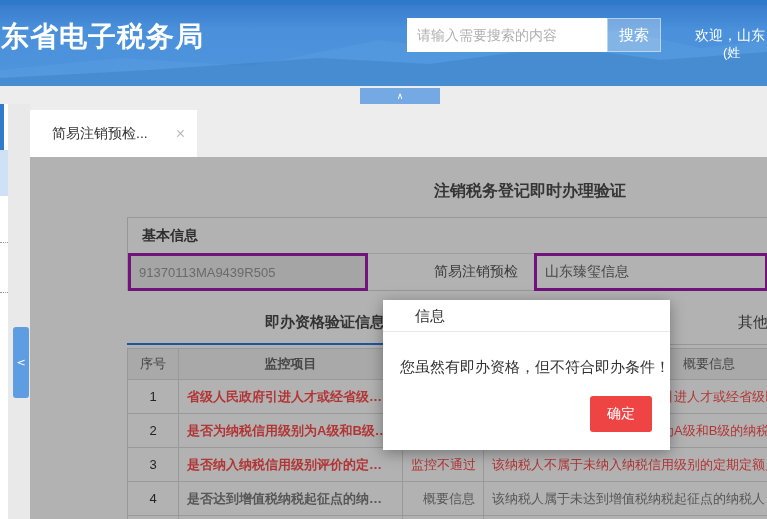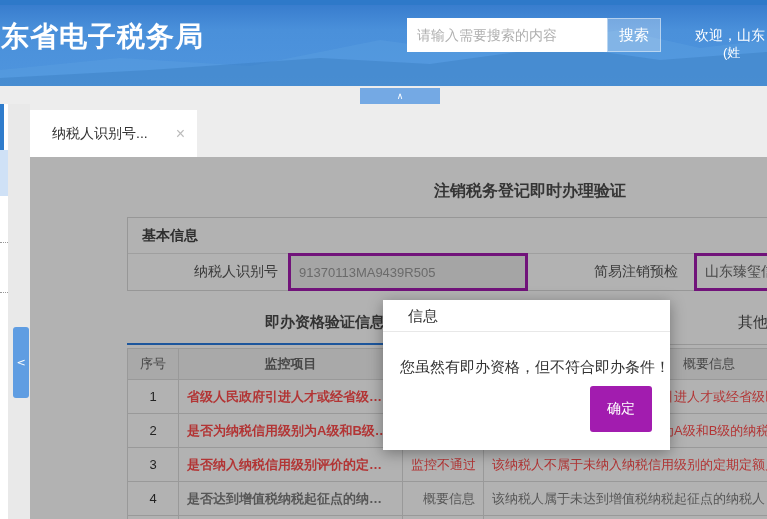--- a/index.html
+++ b/index.html
@@ -95,25 +95,25 @@
   .trow .tc-item { text-overflow:ellipsis; }
   .tc-seq, .tc-item, .tc-result { border-right:1px solid #dcdcdc; }
   .trow.fail .tc-item, .trow.fail .tc-result, .trow.fail .tc-summary { color:#ff4d4d; }
   .trow.pass .tc-item, .trow.pass .tc-result, .trow.pass .tc-summary { color:#7d7d7d; }
   
   .overlay { position:absolute; left:30px; top:157px; right:0; bottom:0; background:rgba(0,0,0,0.30); z-index:30; }
   .modal {
     position:absolute; left:383px; top:300px; width:287px; height:150px; background:#fff;
     z-index:40; box-shadow:0 3px 14px rgba(0,0,0,0.35);
   }
-  .modal-title { height:32px; line-height:32px; padding-left:25px; font-size:15px; color:#333; border-bottom:1px solid #e8e8e8; }
+  .modal-title { height:32px; line-height:32px; padding-left:32px; font-size:15px; color:#333; border-bottom:1px solid #e8e8e8; }
   .modal-msg { padding:26px 24px 0 17px; font-size:15px; color:#333; white-space:nowrap; }
   .modal-ok {
-    position:absolute; right:18px; bottom:18px; width:62px; height:46px;
-    background:#a21caf; color:#fff; border:none; border-radius:3px; font-size:14px; cursor:pointer;
+    position:absolute; right:18px; bottom:18px; width:62px; height:36px;
+    background:#ef4444; color:#fff; border:none; border-radius:3px; font-size:14px; cursor:pointer;
     font-family:"Liberation Sans","DejaVu Sans",sans-serif;
   }
 </style>
 </head>
 <body>
 
 <div class="header">
   <svg class="mountains" viewBox="0 0 767 86" preserveAspectRatio="none">
     <rect x="0" y="0" width="767" height="5" fill="#2e79c9"></rect>
     <polygon points="0,86 0,70 120,58 250,66 380,40 470,52 620,30 700,48 767,40 767,86" fill="#5a9fe0" opacity="0.45"></polygon>
@@ -130,21 +130,21 @@
     <div>欢迎，山东</div>
     <div class="wl2">(姓</div>
   </div>
 </div>
 
 <div class="tabstrip">
   <button class="collapse-up">
     <span>∧</span>
   </button>
   <div class="page-tab">
-    <span class="tab-label">纳税人识别号...</span>
+    <span class="tab-label">简易注销预检...</span>
     <span class="tab-close">×</span>
   </div>
 </div>
 
 <div class="left-rail">
   <div class="rail-seg1"></div>
   <div class="rail-seg2"></div>
   <div class="rail-dot1"></div>
   <div class="rail-dot2"></div>
 </div>
@@ -153,21 +153,20 @@
     <span>&lt;</span>
   </button>
 </div>
 
 <div class="main">
   <div class="page-title">注销税务登记即时办理验证</div>
 
   <div class="basic-box">
     <div class="basic-head">基本信息</div>
     <div class="basic-row">
-      <div class="f-label">纳税人识别号</div>
       <input class="f-input ro" type="text" readonly="" value="91370113MA9439R505" style="">
       <div class="f-label">简易注销预检</div>
       <input class="f-input nm" type="text" value="山东臻玺信息" style="">
     </div>
   </div>
 
   <div class="verify">
     <div class="vtabs">
       <div class="vtab active">即办资格验证信息</div>
       <div class="vtab other">其他验证信息</div>

